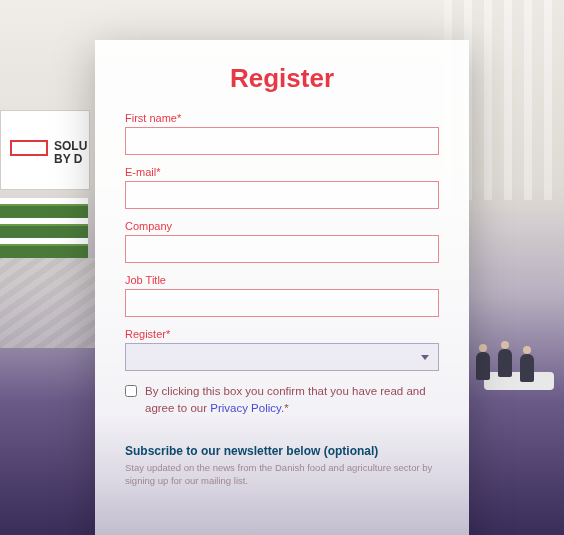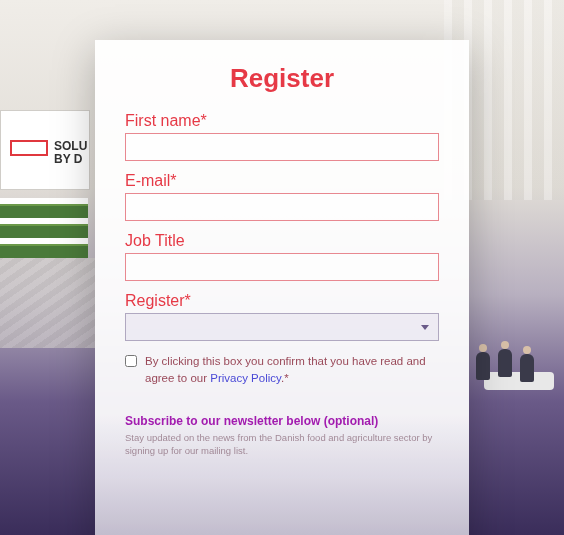--- a/index.html
+++ b/index.html
@@ -130,21 +130,21 @@
   text-align: center;
   font-size: 26px;
   font-weight: 700;
   color: #e63946;
   margin-bottom: 18px;
 }
 .field-group {
   margin-bottom: 11px;
 }
 .field-label {
-  font-size: 16px;
+  font-size: 11px;
   color: #e63946;
   margin-bottom: 3px;
   display: block;
 }
 .field-input {
   width: 100%;
   height: 28px;
   border: 1px solid #e88890;
   background: rgba(255,255,255,0.6);
   padding: 4px 8px;
@@ -197,21 +197,21 @@
   text-decoration: none;
 }
 .newsletter-block {
   margin-top: 26px;
   position: relative;
   z-index: 1;
 }
 .newsletter-title {
   font-size: 12px;
   font-weight: 700;
-  color: #a21caf;
+  color: #0c4a6e;
   margin-bottom: 3px;
 }
 .newsletter-sub {
   font-size: 9.5px;
   color: #8a6a7a;
   line-height: 1.4;
   opacity: 0.75;
 }
 </style>
 </head>
@@ -240,20 +240,24 @@
     <label class="field-label">First name*</label>
     <input class="field-input" type="text" style="">
   </div>
 
 
   <div class="field-group">
     <label class="field-label">E-mail*</label>
     <input class="field-input" type="email" style="">
   </div>
 
+  <div class="field-group">
+    <label class="field-label">Company</label>
+    <input class="field-input" type="text" style="">
+  </div>
 
   <div class="field-group">
     <label class="field-label">Job Title</label>
     <input class="field-input" type="text" style="">
   </div>
 
   <div class="field-group">
     <label class="field-label">Register*</label>
     <div class="select-wrap">
       <select class="field-select">

